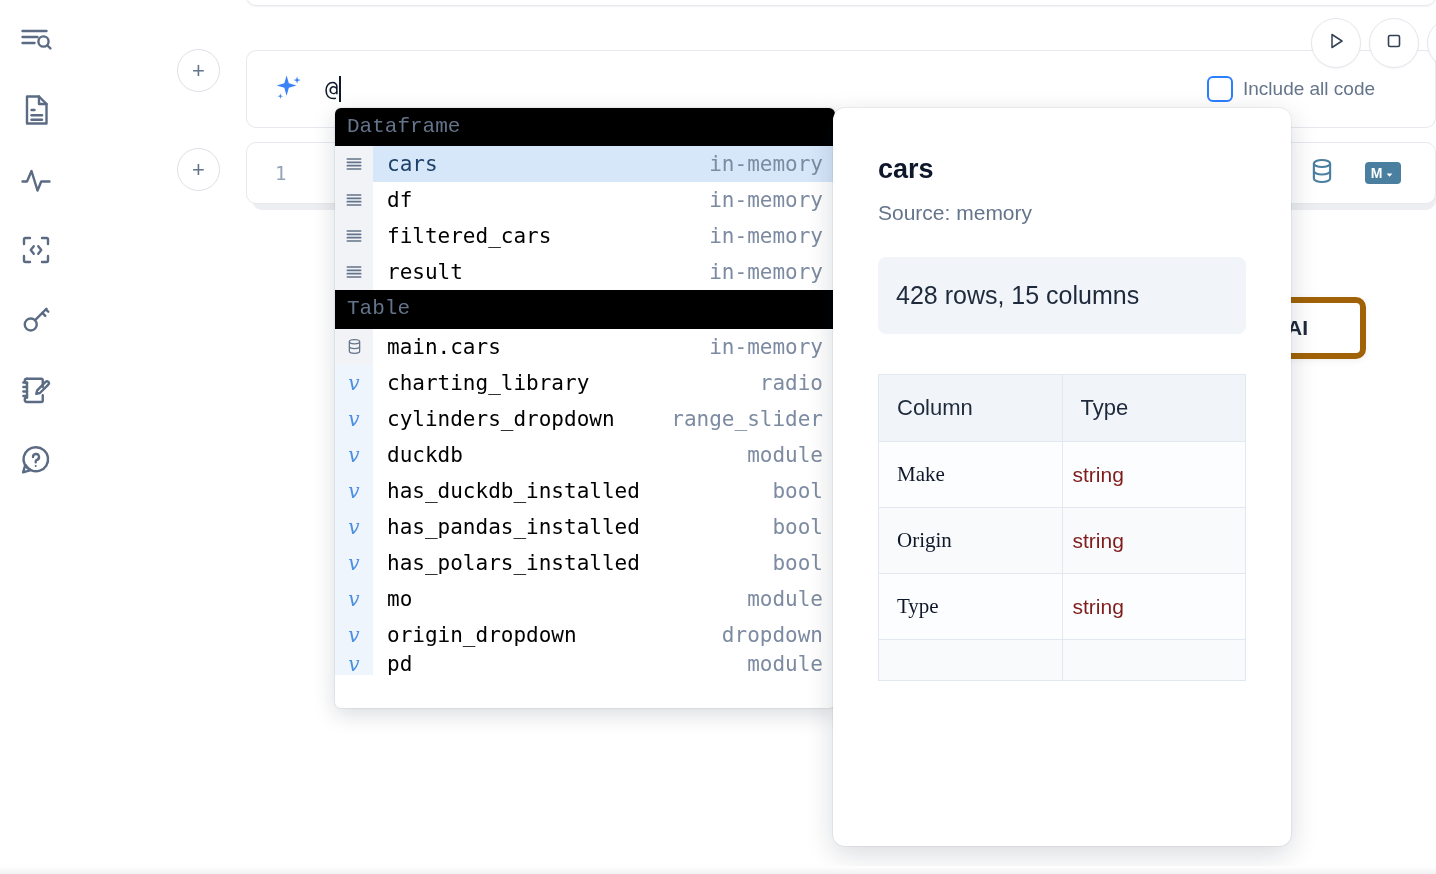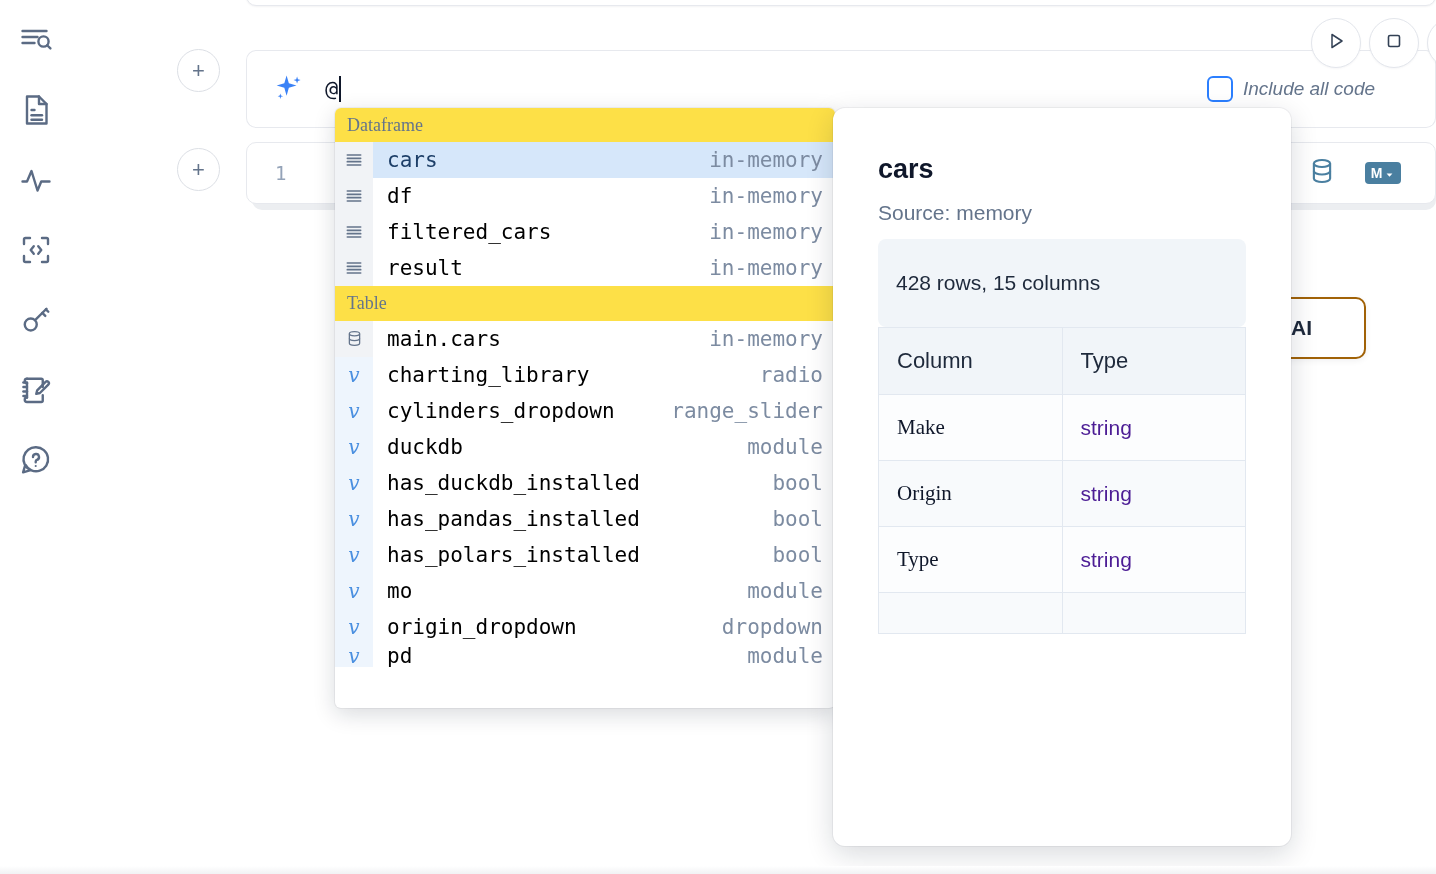--- a/index.html
+++ b/index.html
@@ -59,21 +59,21 @@
     display:inline-block; width: 2px; height: 26px; background:#0f172a;
     vertical-align: -6px; margin-left: 1px;
   }
 
   
   .ai-right {
     position: absolute; left: 1171px; top: 50px; width: 265px; height: 78px;
     background:#fff; border:1px solid #e7e9ee; border-left:none; border-radius: 0 10px 10px 0;
     display:flex; align-items:center;
   }
-  .chk-wrap { display:flex; align-items:center; gap: 10px; margin-left: 36px; font-style: italic; }
+  .chk-wrap { display:flex; align-items:center; gap: 10px; margin-left: 36px; }
   .chk {
     width: 26px; height: 26px; border-radius: 6px;
     border: 2px solid #2b7fff; background:#fff; cursor:pointer;
   }
   .chk-label { font-size: 19px; color:#64748b; white-space: nowrap; }
 
   .run-btns { position:absolute; top: 18px; left: 1311px; display:flex; gap: 8px; }
   .circ-btn {
     width: 50px; height: 50px; border-radius: 50%;
     background:#fff; border:1px solid #e3e6ec;
@@ -108,38 +108,38 @@
   .md-badge {
     background:#4a7fa0; color:#fff; border-radius: 4px;
     font-size: 14px; font-weight: 700; letter-spacing: .5px;
     padding: 3px 6px; display:flex; align-items:center; gap:1px;
     font-family:"Liberation Sans", sans-serif;
   }
 
   
   .ai-float {
     position:absolute; left: 1262px; top: 297px; width: 104px; height: 62px;
-    background:#fff; border:2px solid #a16207; border-radius: 10px;
+    background:#fff; border:6px solid #a16207; border-radius: 10px;
     display:flex; align-items:center; justify-content:flex-end;
     padding-right: 52px;
     box-shadow: 0 2px 6px rgba(15,23,42,.06);
     font-size: 21px; font-weight: 700; color:#1e293b;
     overflow:hidden; white-space: nowrap;
   }
 
   
   .completion {
     position:absolute; left: 335px; top: 108px; width: 500px; height: 600px;
     background:#fff; border-radius: 6px;
     box-shadow: 0 6px 22px rgba(15,23,42,.16), 0 0 0 1px rgba(15,23,42,.05);
     overflow:hidden;
   }
   .cgroup-head {
-    background:#fde047; color:#64748b;
-    font-family:Liberation Serif, serif; font-size: 18px;
+    background:#000000; color:#64748b;
+    font-family:Liberation Mono, monospace; font-size: 21px;
     padding: 5px 0 5px 12px; line-height: 1.35;
   }
   .crow {
     display:flex; align-items:center; height: 36px;
     font-family:"DejaVu Sans Mono", monospace; font-size: 21px;
     cursor:pointer; background:#fff;
   }
   .crow.selected { background:#d6e7fa; }
   .crow .gut {
     width: 38px; min-width:38px; height: 36px;
@@ -157,39 +157,40 @@
 
   
   .detail {
     position:absolute; left: 833px; top: 108px; width: 458px; height: 738px;
     background:#fff; border-radius: 12px;
     box-shadow: 0 8px 28px rgba(15,23,42,.16), 0 0 0 1px rgba(15,23,42,.05);
     overflow:hidden;
     padding: 46px 45px 0 45px;
   }
   .d-title { font-size: 27px; font-weight: 700; color:#0f172a; margin: 0 0 16px 0; }
-  .d-source { font-size: 21px; color:#64748b; margin-bottom: 14px; }
+  .d-source { font-size: 21px; color:#64748b; margin-bottom: 32px; }
   .d-pill {
     background:#f1f5f9; border-radius: 8px;
-    padding: 32px 18px; font-size: 21px; color:#1e293b;
+    padding: 24px 18px; font-size: 25px; color:#1e293b;
+    margin-bottom: 40px;
   }
   .d-table { width: 100%; border-collapse: collapse; table-layout: fixed; }
   .d-table th, .d-table td {
     border: 1px solid #e2e8f0; text-align: left;
   }
   .d-table th {
     background:#f1f5f9; font-weight: 400; font-size: 22px; color:#1e293b;
     padding: 20px 18px;
   }
   .d-table td.col {
     font-family:Liberation Serif, serif; font-size: 21px; color:#0f172a;
     padding: 20px 18px; background:#fcfdfe;
   }
   .d-table td.typ {
-    font-size: 21px; color:#4c1d95; padding: 20px 18px; background:#fcfdfe;
+    font-size: 21px; color:#7f1d1d; padding: 20px 10px; background:#fcfdfe;
   }
   .d-table tr:nth-child(even) td { background:#f8fafc; }
 
   
   .page-edge {
     position:absolute; left:0; bottom:0; width:1436px; height: 8px;
     background: linear-gradient(to bottom, #ffffff, #f1f2f4);
   }
 </style>
 </head>

